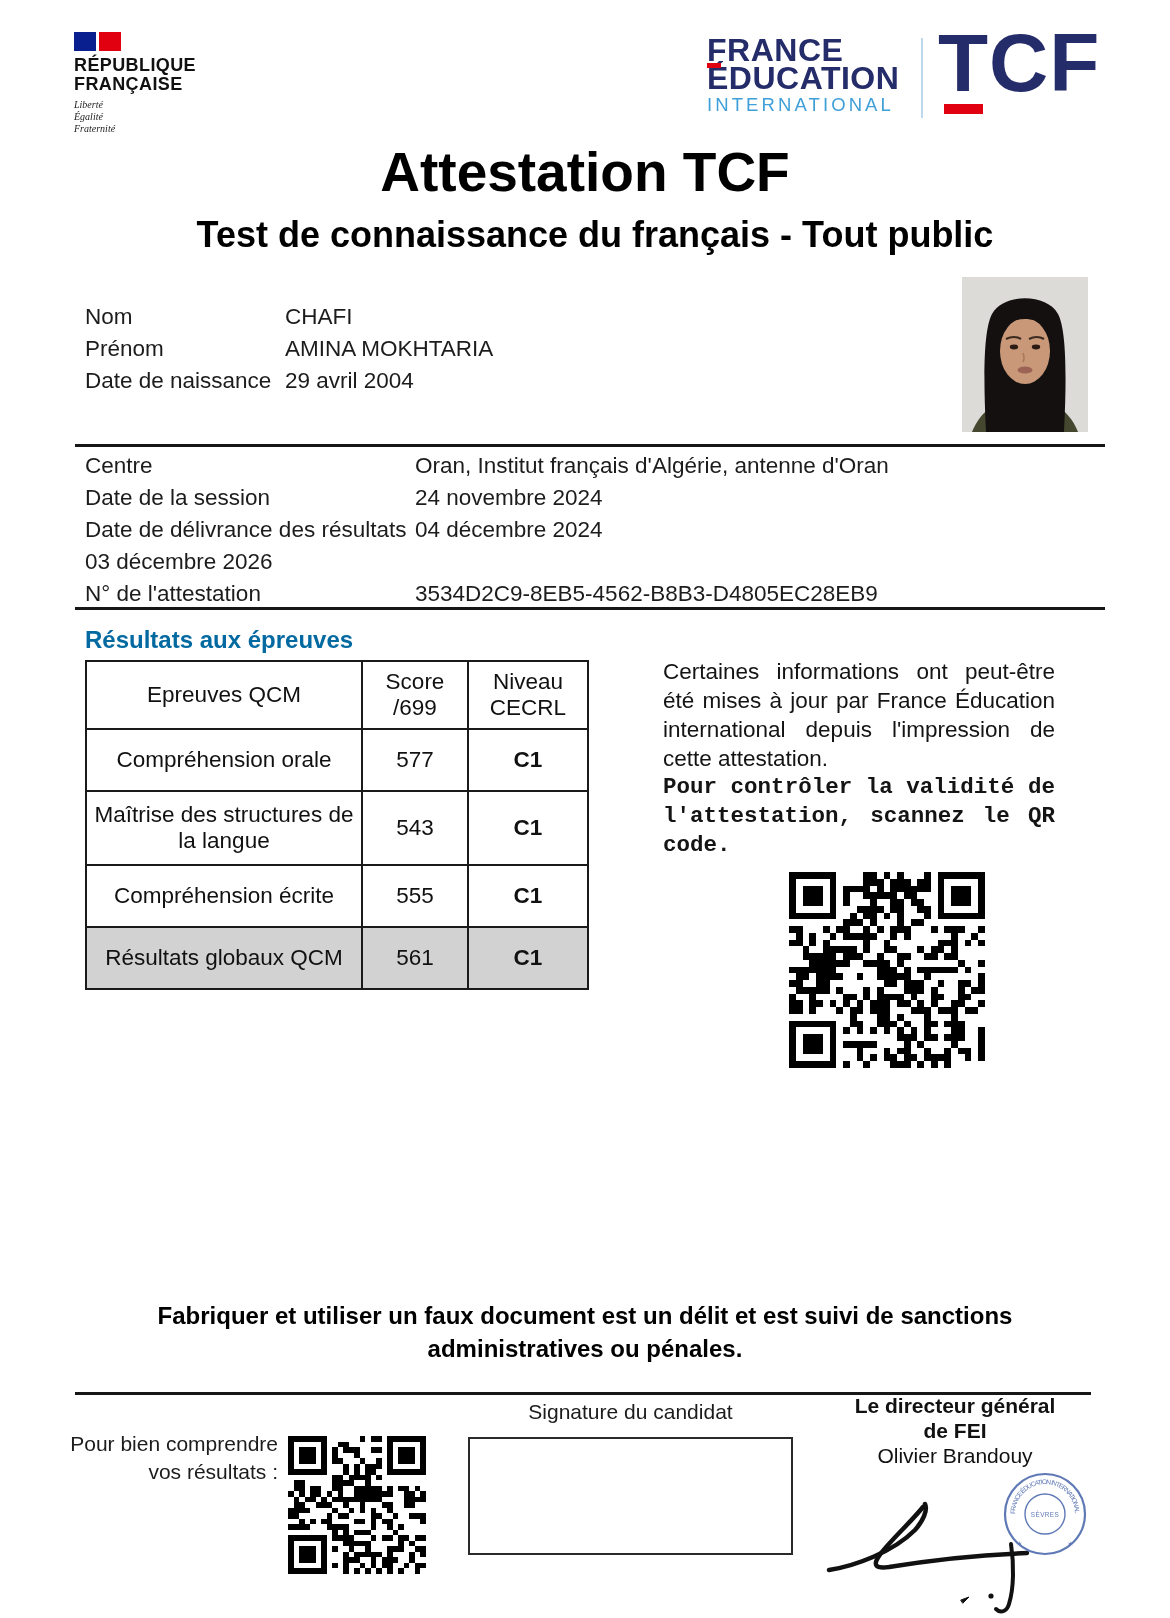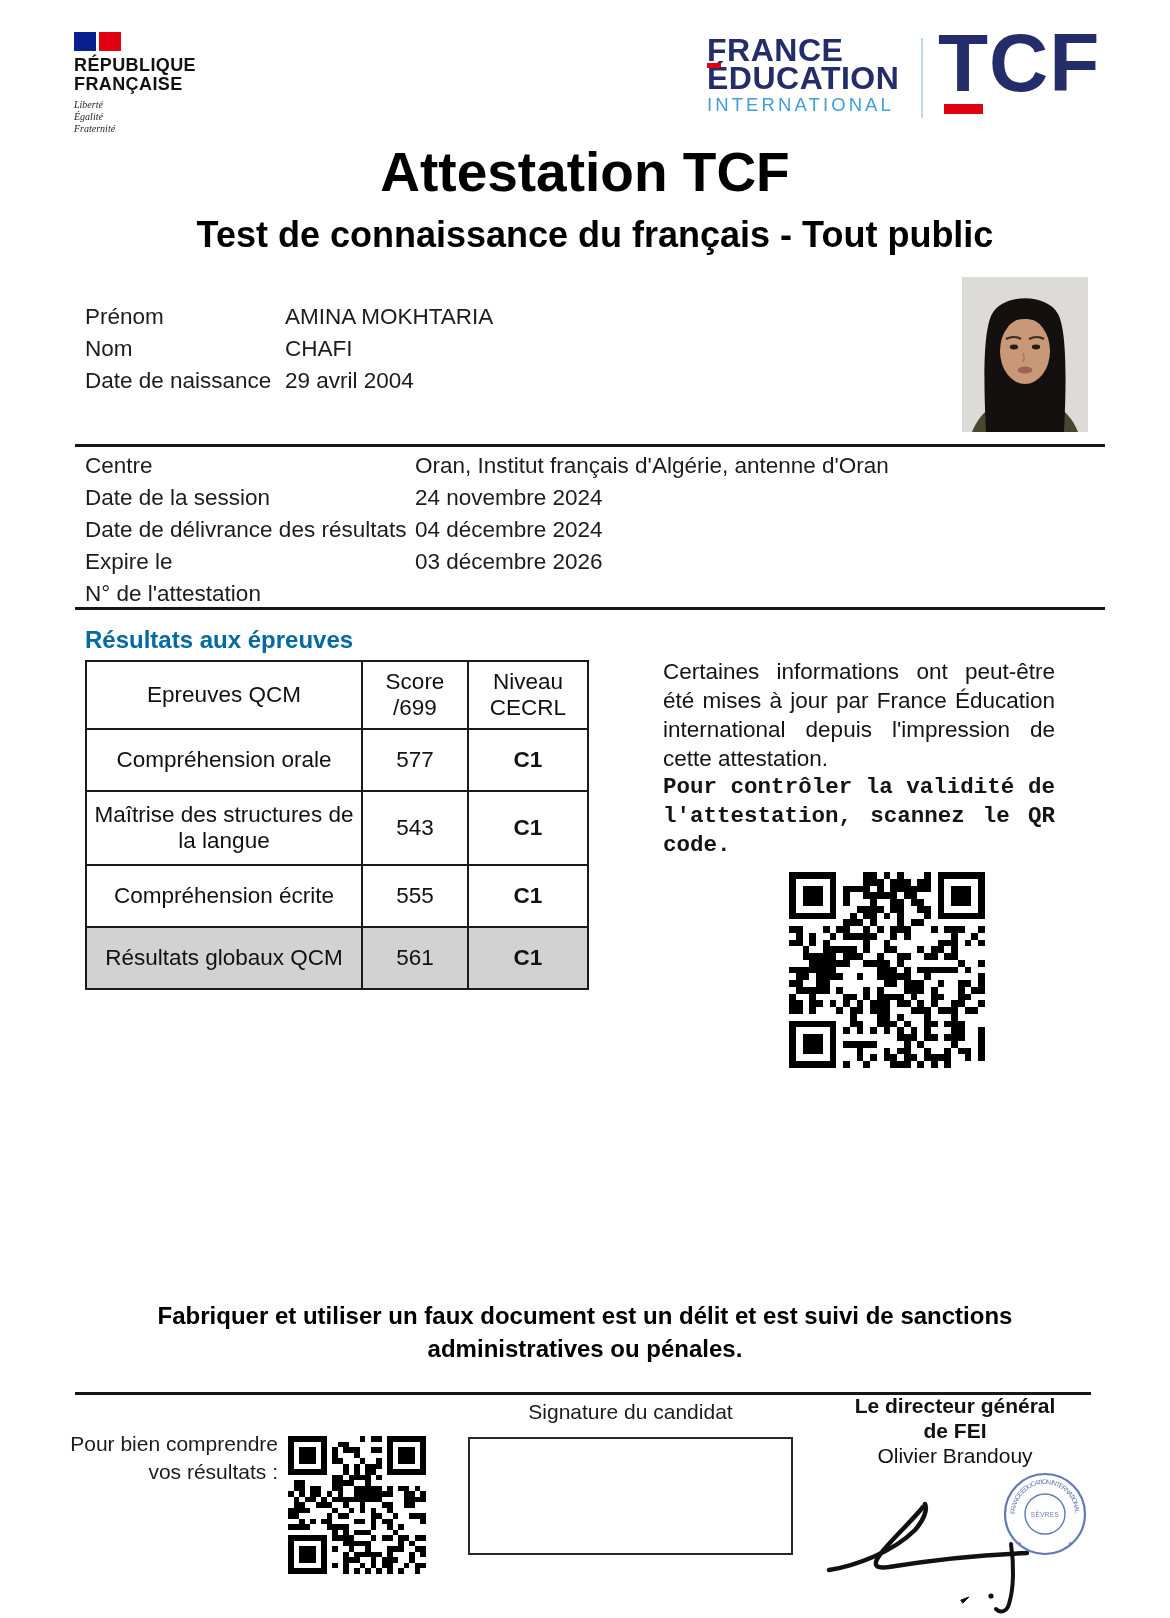--- a/index.html
+++ b/index.html
@@ -112,28 +112,28 @@
     <path d="M44,62 q8,-4 15,0" stroke="#3a2a20" stroke-width="2.2" fill="none"></path>
     <path d="M67,62 q8,-4 15,0" stroke="#3a2a20" stroke-width="2.2" fill="none"></path>
     <ellipse cx="52" cy="70" rx="4.2" ry="2.4" fill="#2a1c14"></ellipse>
     <ellipse cx="74" cy="70" rx="4.2" ry="2.4" fill="#2a1c14"></ellipse>
     <path d="M61,76 q2,6 0,9" stroke="#a97a58" stroke-width="1.6" fill="none"></path>
     <ellipse cx="63" cy="93" rx="7.5" ry="3.6" fill="#9c6354"></ellipse>
   </svg>
 
   <div class="info candidate">
     <div class="row">
+        <span class="lbl">Nom</span>
+        <span>CHAFI</span>
+      </div>
+    <div class="row">
         <span class="lbl">Prénom</span>
         <span>AMINA MOKHTARIA</span>
       </div>
     <div class="row">
-        <span class="lbl">Nom</span>
-        <span>CHAFI</span>
-      </div>
-    <div class="row">
         <span class="lbl">Date de naissance</span>
         <span>29 avril 2004</span>
       </div>
   </div>
 
   <div class="hr hr1"></div>
 
   <div class="info session">
     <div class="row">
         <span class="lbl">Centre</span>
@@ -141,25 +141,25 @@
       </div>
     <div class="row">
         <span class="lbl">Date de la session</span>
         <span>24 novembre 2024</span>
       </div>
     <div class="row">
         <span class="lbl">Date de délivrance des résultats</span>
         <span>04 décembre 2024</span>
       </div>
     <div class="row">
-        <span class="lbl">Expire le</span>
         <span>03 décembre 2026</span>
       </div>
     <div class="row">
         <span class="lbl">N° de l'attestation</span>
+        <span>3534D2C9-8EB5-4562-B8B3-D4805EC28EB9</span>
       </div>
   </div>
 
   <div class="hr hr2"></div>
 
   <div class="res-heading">Résultats aux épreuves</div>
 
   <table class="res-table">
     <tbody>
         <tr class="hrow">

